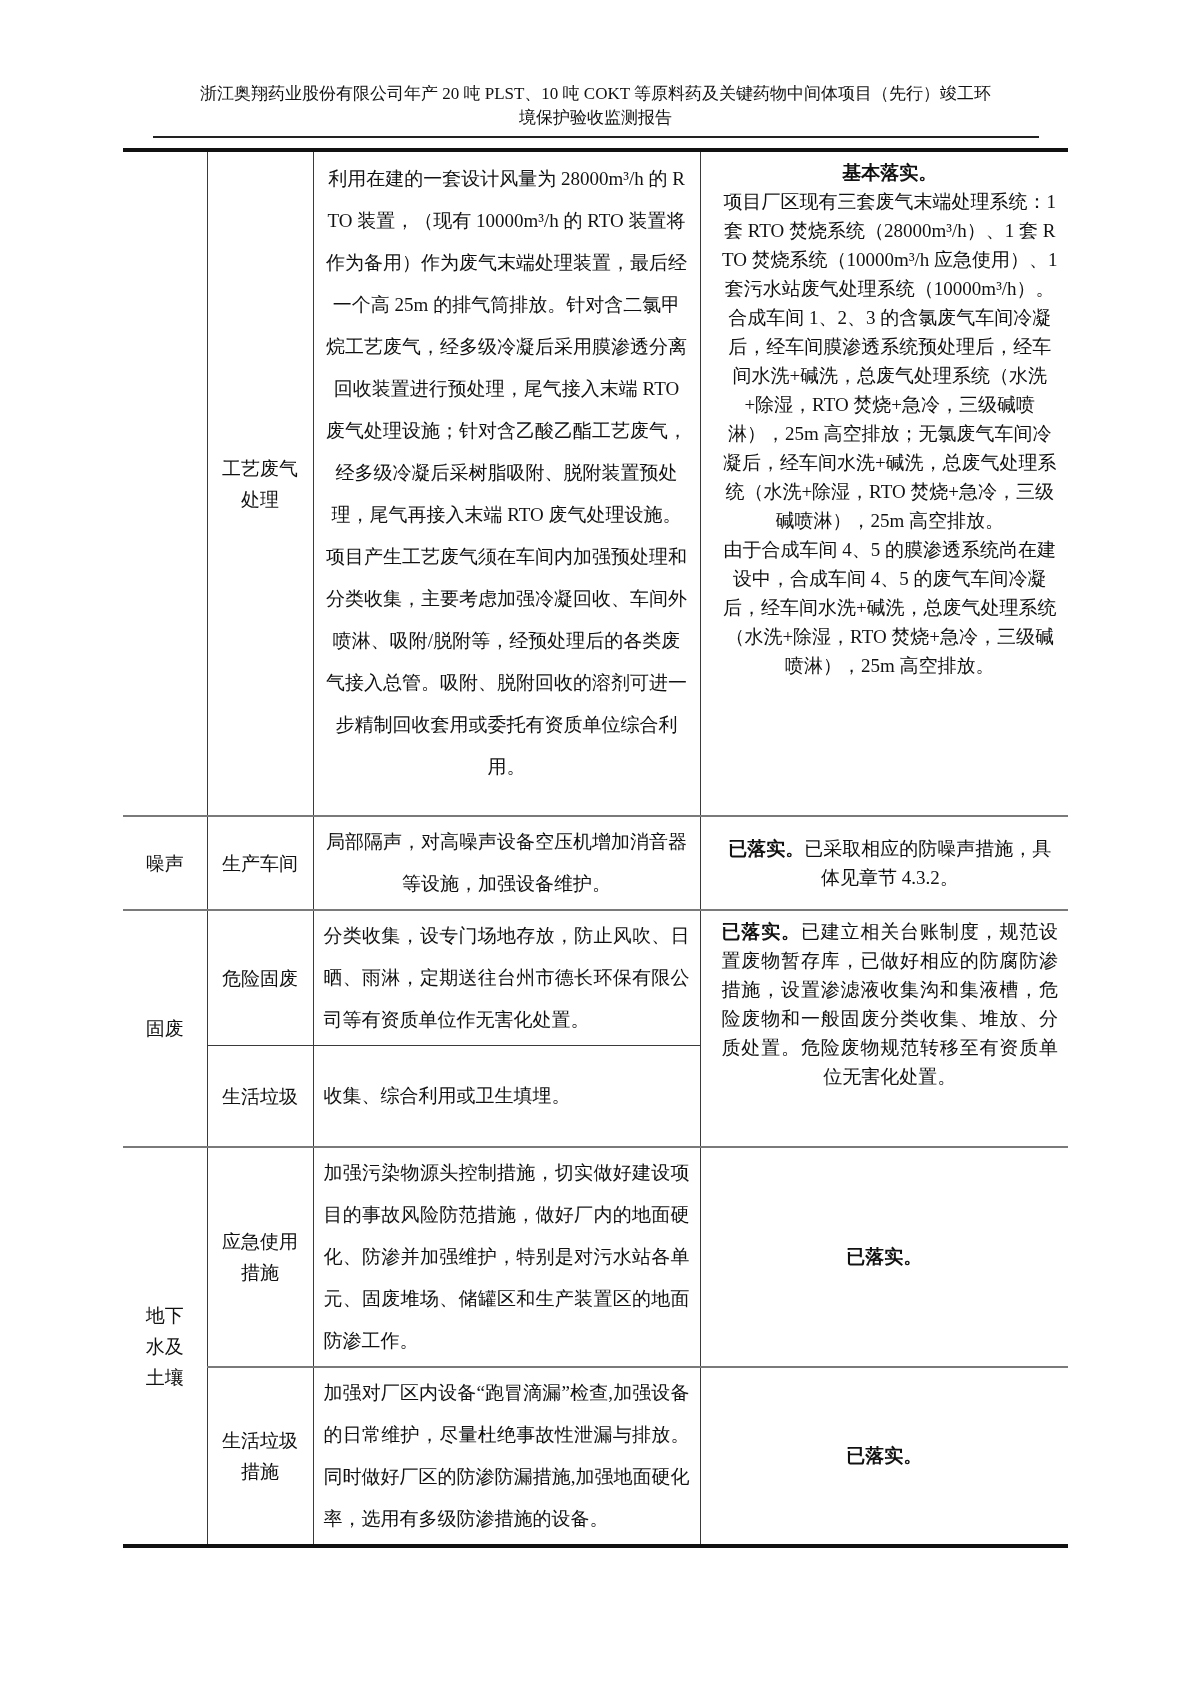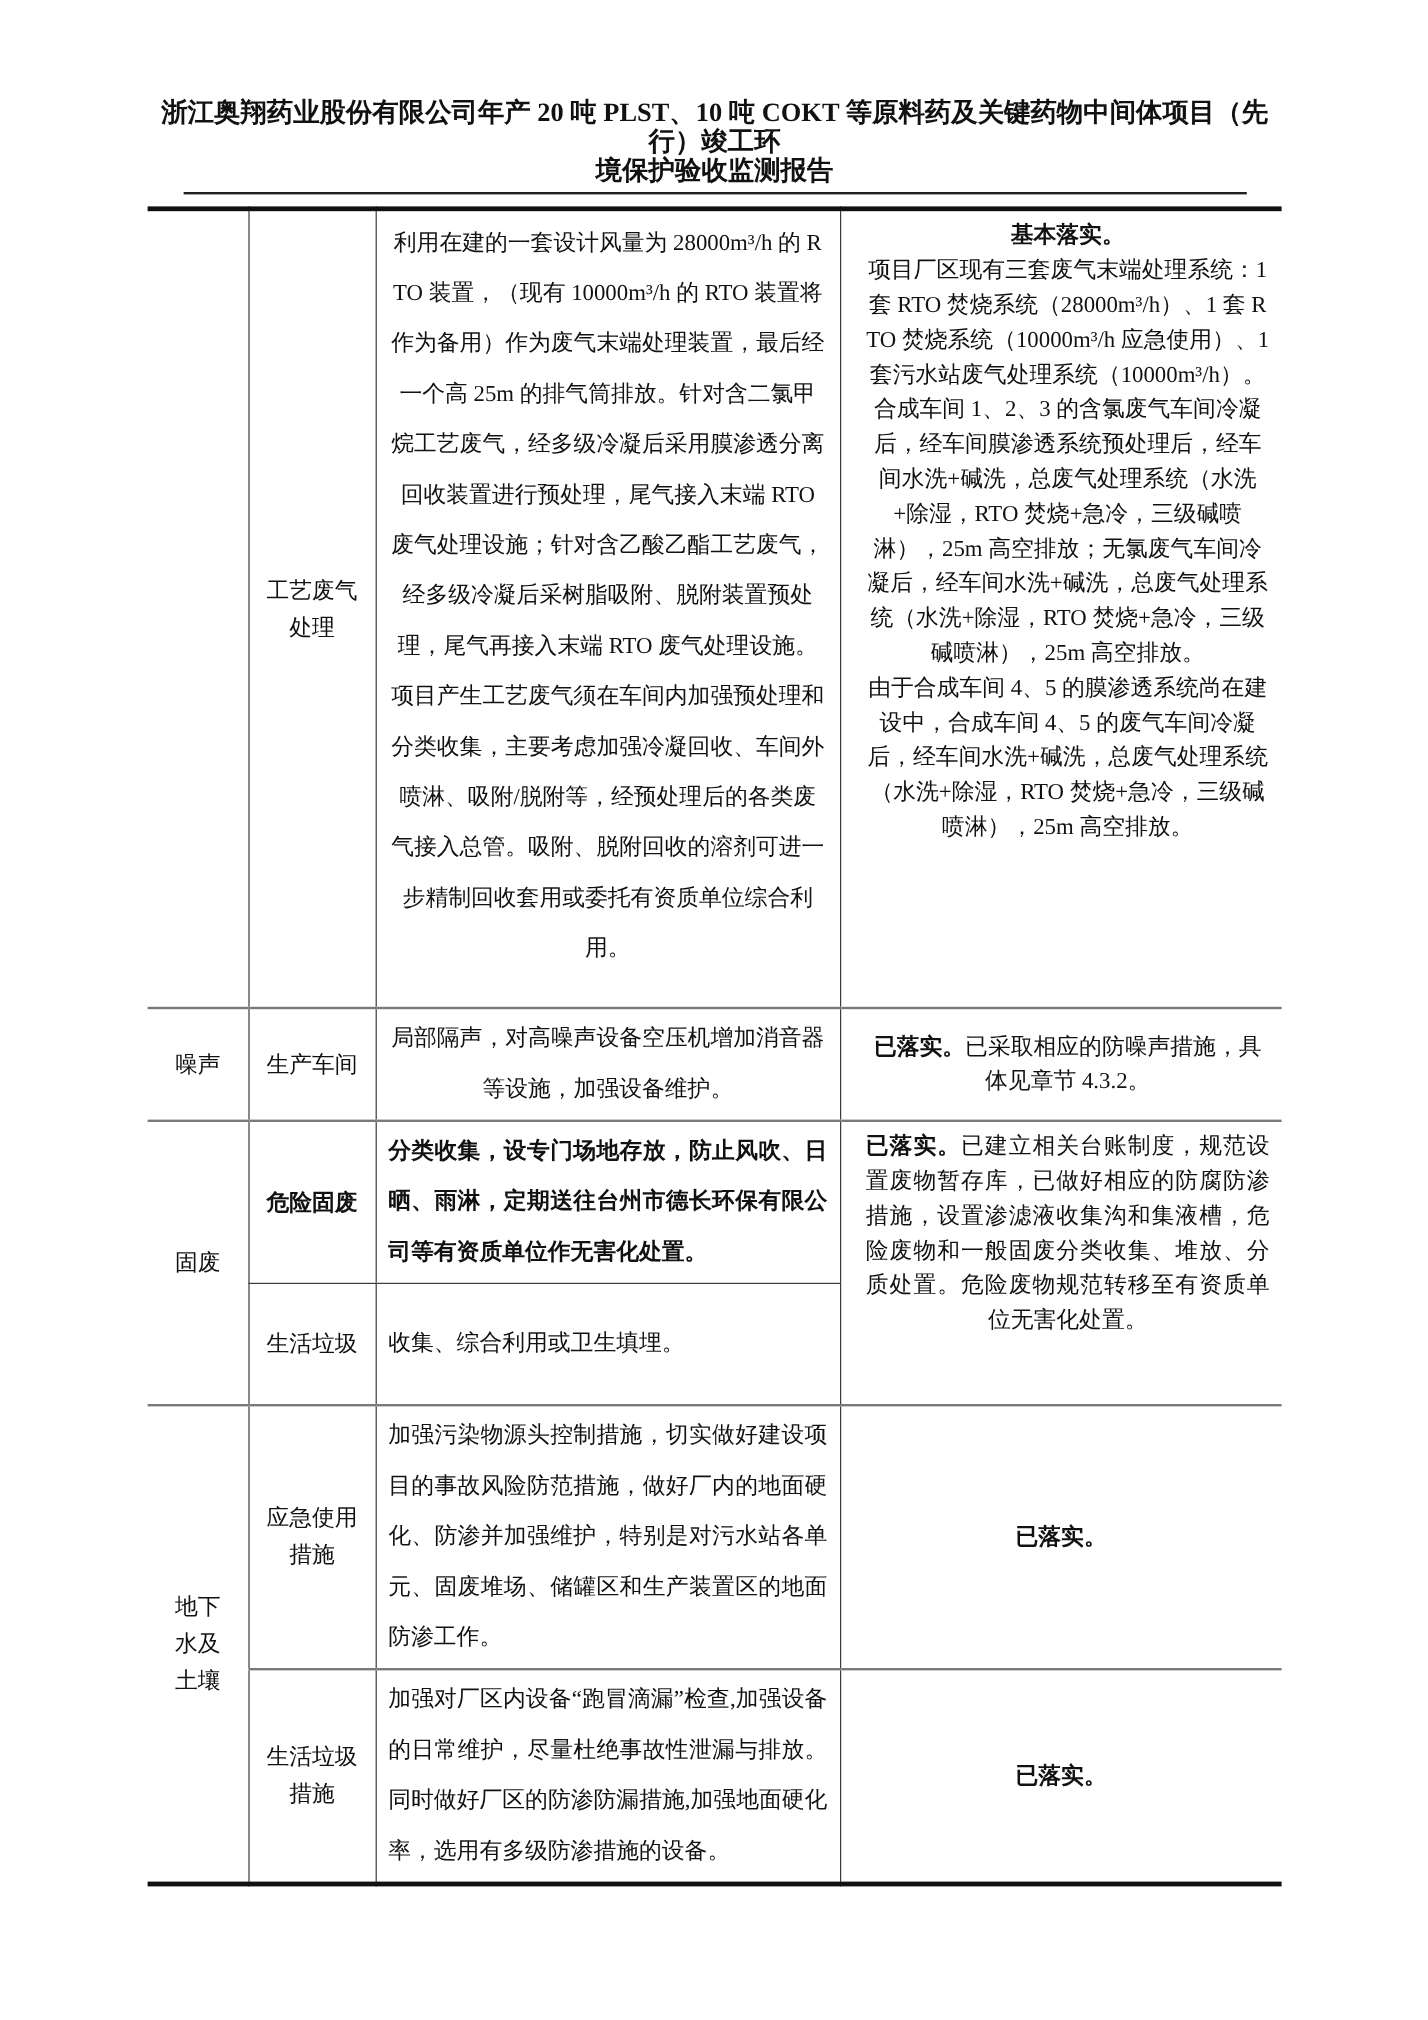--- a/index.html
+++ b/index.html
@@ -6,22 +6,22 @@
   body{
     width:1190px;height:1683px;position:relative;overflow:hidden;
     font-family:"Liberation Serif","DejaVu Serif",serif;
     color:#111;
   }
   .content{margin-left:123px;width:945px;}
   
   .doc-header{
     padding-top:82px;
     text-align:center;
-    font-weight:bold;
-    font-size:22px;
+    font-weight:normal;
+    font-size:17px;
     line-height:24px;
     white-space:pre-line;
   }
   .header-rule{
     width:886px;margin:6px auto 0 auto;
     border-bottom:2px solid #222;
     height:0;
   }
   
   table.rectify{
@@ -34,21 +34,21 @@
     font-size:19px;
   }
   td{
     padding:4px 10px;
     vertical-align:middle;
     word-break:break-all;
   }
   td.bl{border-left:1.5px solid #3a3a3a;}
   tr.sec > td{border-bottom:2.5px solid #7a7a7a;text-align:center;}
   td.secb{border-bottom:2.5px solid #7a7a7a;}
-  td.thinb{border-bottom:1.5px solid #3a3a3a;font-weight:bold;}
+  td.thinb{border-bottom:1.5px solid #3a3a3a;}
   td.label{
     text-align:center;
     white-space:pre-line;
     line-height:31px;
   }
   td.measure{
     text-align:justify;
     line-height:42px;
     white-space:pre-line;
   }

